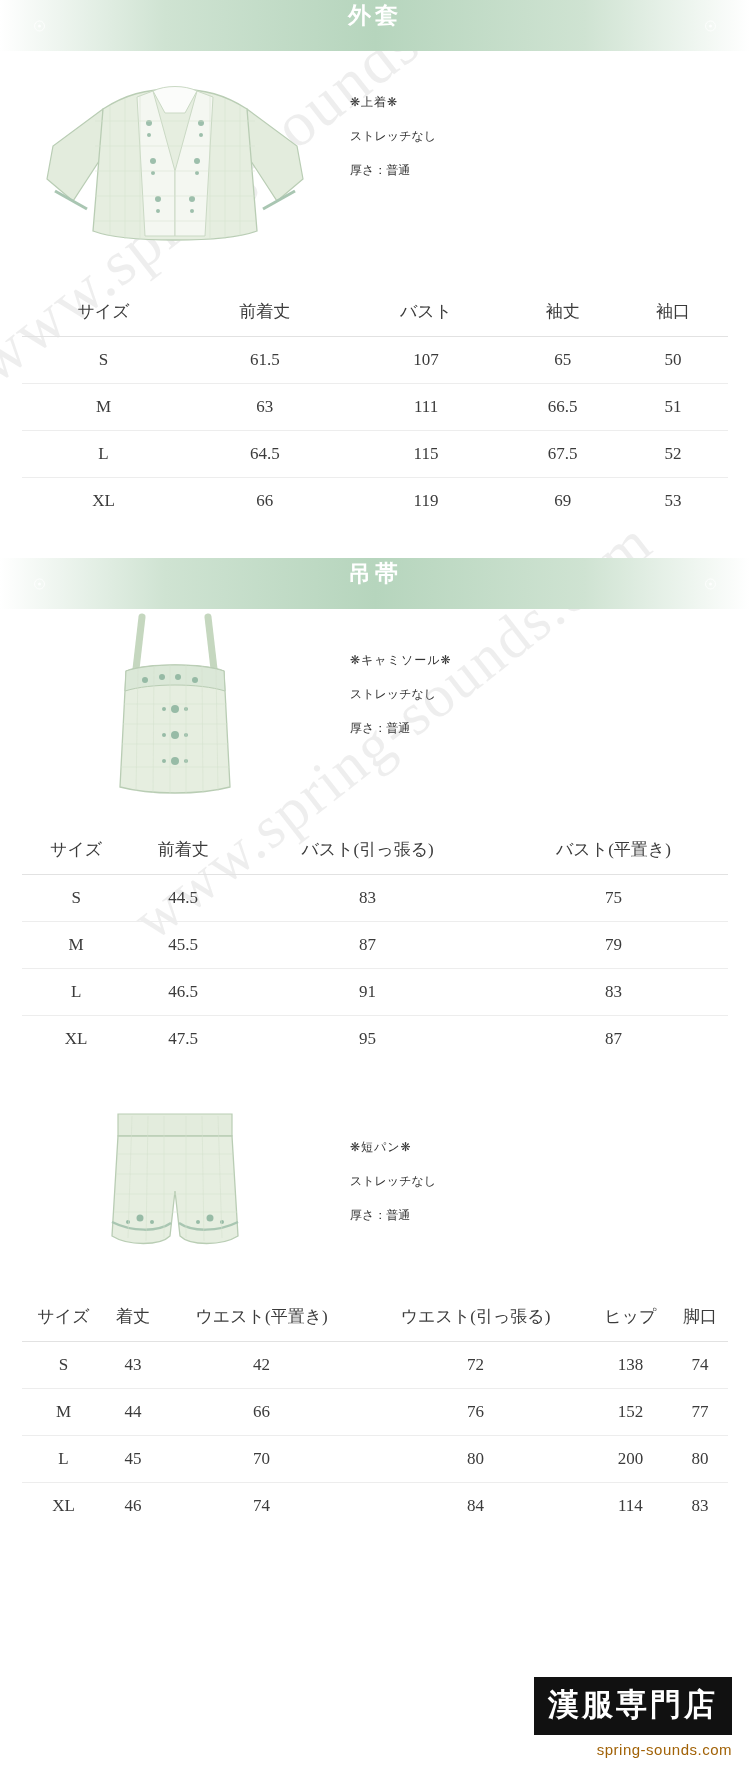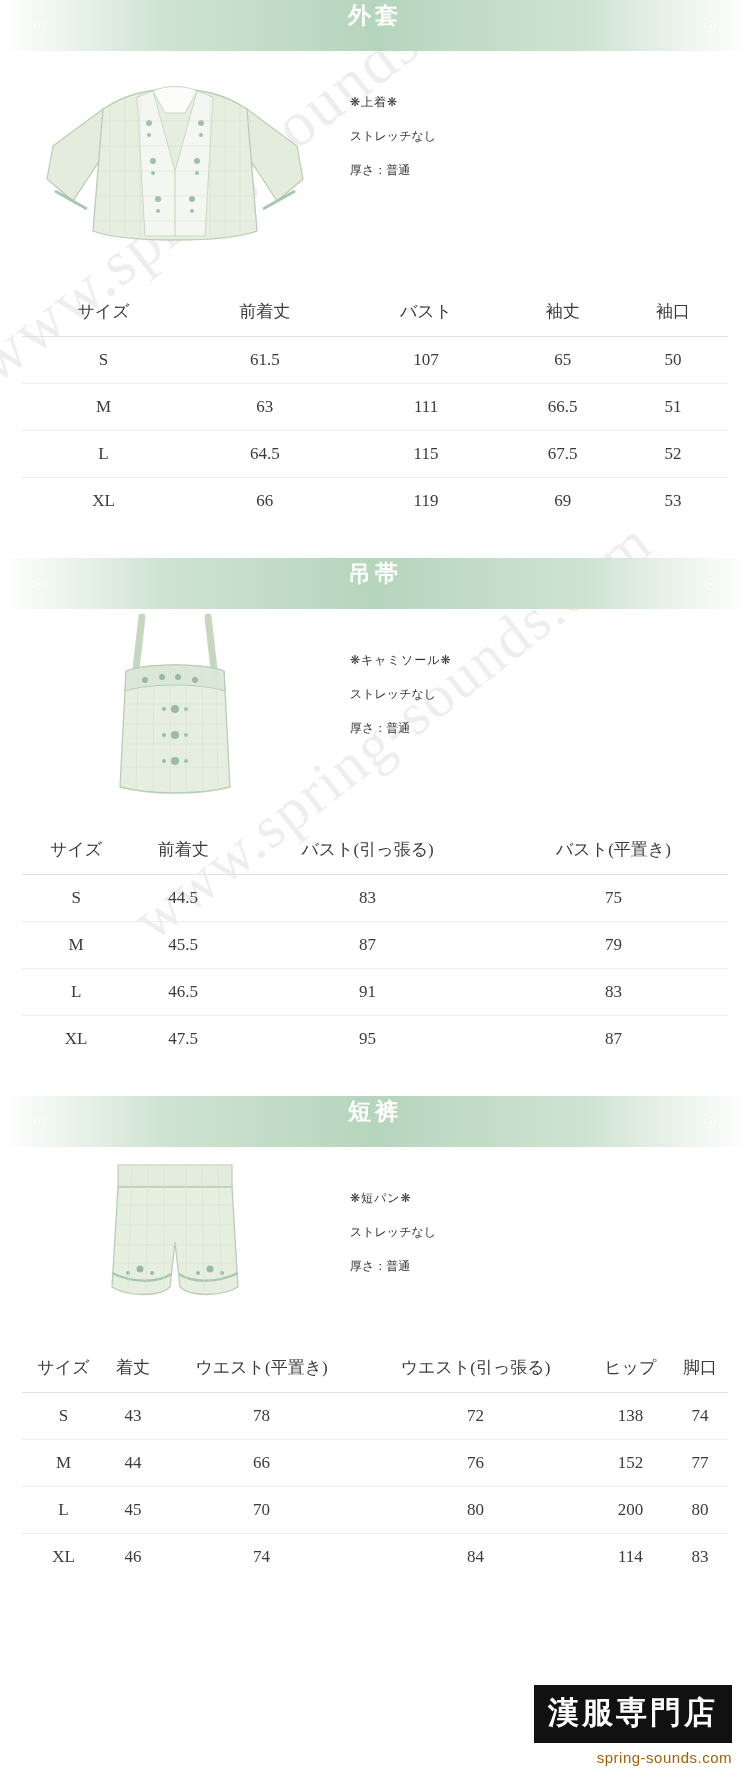--- a/index.html
+++ b/index.html
@@ -131,21 +131,21 @@
   .spacer-sm { height: 20px; }
   .spacer-md { height: 34px; }
 
   
   .garment { display: block; }
 
   
   .footer {
     position: absolute;
     right: 18px;
-    bottom: 4px;
+    bottom: 12px;
     text-align: right;
     z-index: 7;
   }
   .logo-box {
     background: #111111;
     color: #ffffff;
     font-family: "Liberation Serif", serif;
     font-size: 31px;
     font-weight: bold;
     letter-spacing: 3px;
@@ -347,25 +347,20 @@
           <td>47.5</td>
           <td>95</td>
           <td>87</td>
         </tr>
       </tbody>
     </table>
   </div>
 
   <div class="spacer-md"></div>
 
-  <div class="band">
-    <span class="band-deco left"></span>
-    <span class="band-title">短裤</span>
-    <span class="band-deco right"></span>
-  </div>
 
   <div class="product">
     <div class="shot">
       <svg class="garment" width="270" height="175" viewBox="0 0 270 175">
 
         <path d="M78,18 L192,18 L192,40 L78,40 Z" fill="#e3ecdd" stroke="#b9cdb4" stroke-width="1.2"></path>
 
         <path d="M78,40 L192,40 L198,140 C182,150 150,150 140,140 L135,95 L130,140 C120,150 88,150 72,140 Z" fill="#e6eee0" stroke="#b9cdb4" stroke-width="1.3"></path>
 
         <path d="M72,126 C92,136 118,136 131,127" stroke="#a9c6b2" stroke-width="2.5" fill="none"></path>
@@ -402,21 +397,21 @@
           <th>ウエスト(平置き)</th>
           <th>ウエスト(引っ張る)</th>
           <th>ヒップ</th>
           <th>脚口</th>
         </tr>
       </thead>
       <tbody>
         <tr>
           <td>S</td>
           <td>43</td>
-          <td>78</td>
+          <td>42</td>
           <td>72</td>
           <td>138</td>
           <td>74</td>
         </tr>
         <tr>
           <td>M</td>
           <td>44</td>
           <td>66</td>
           <td>76</td>
           <td>152</td>

